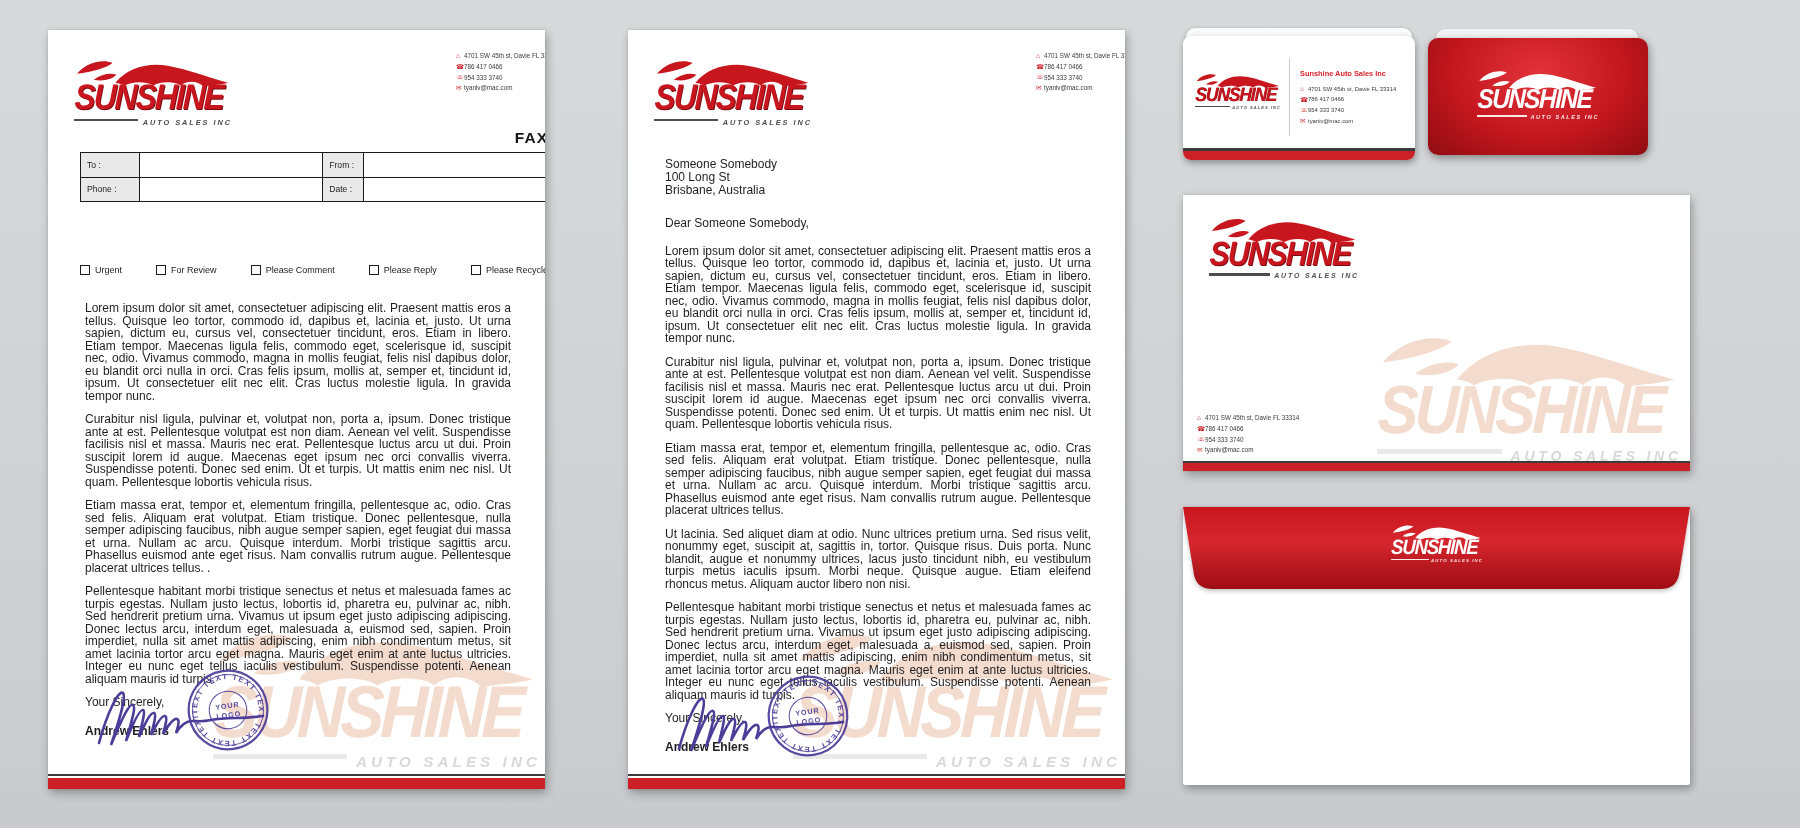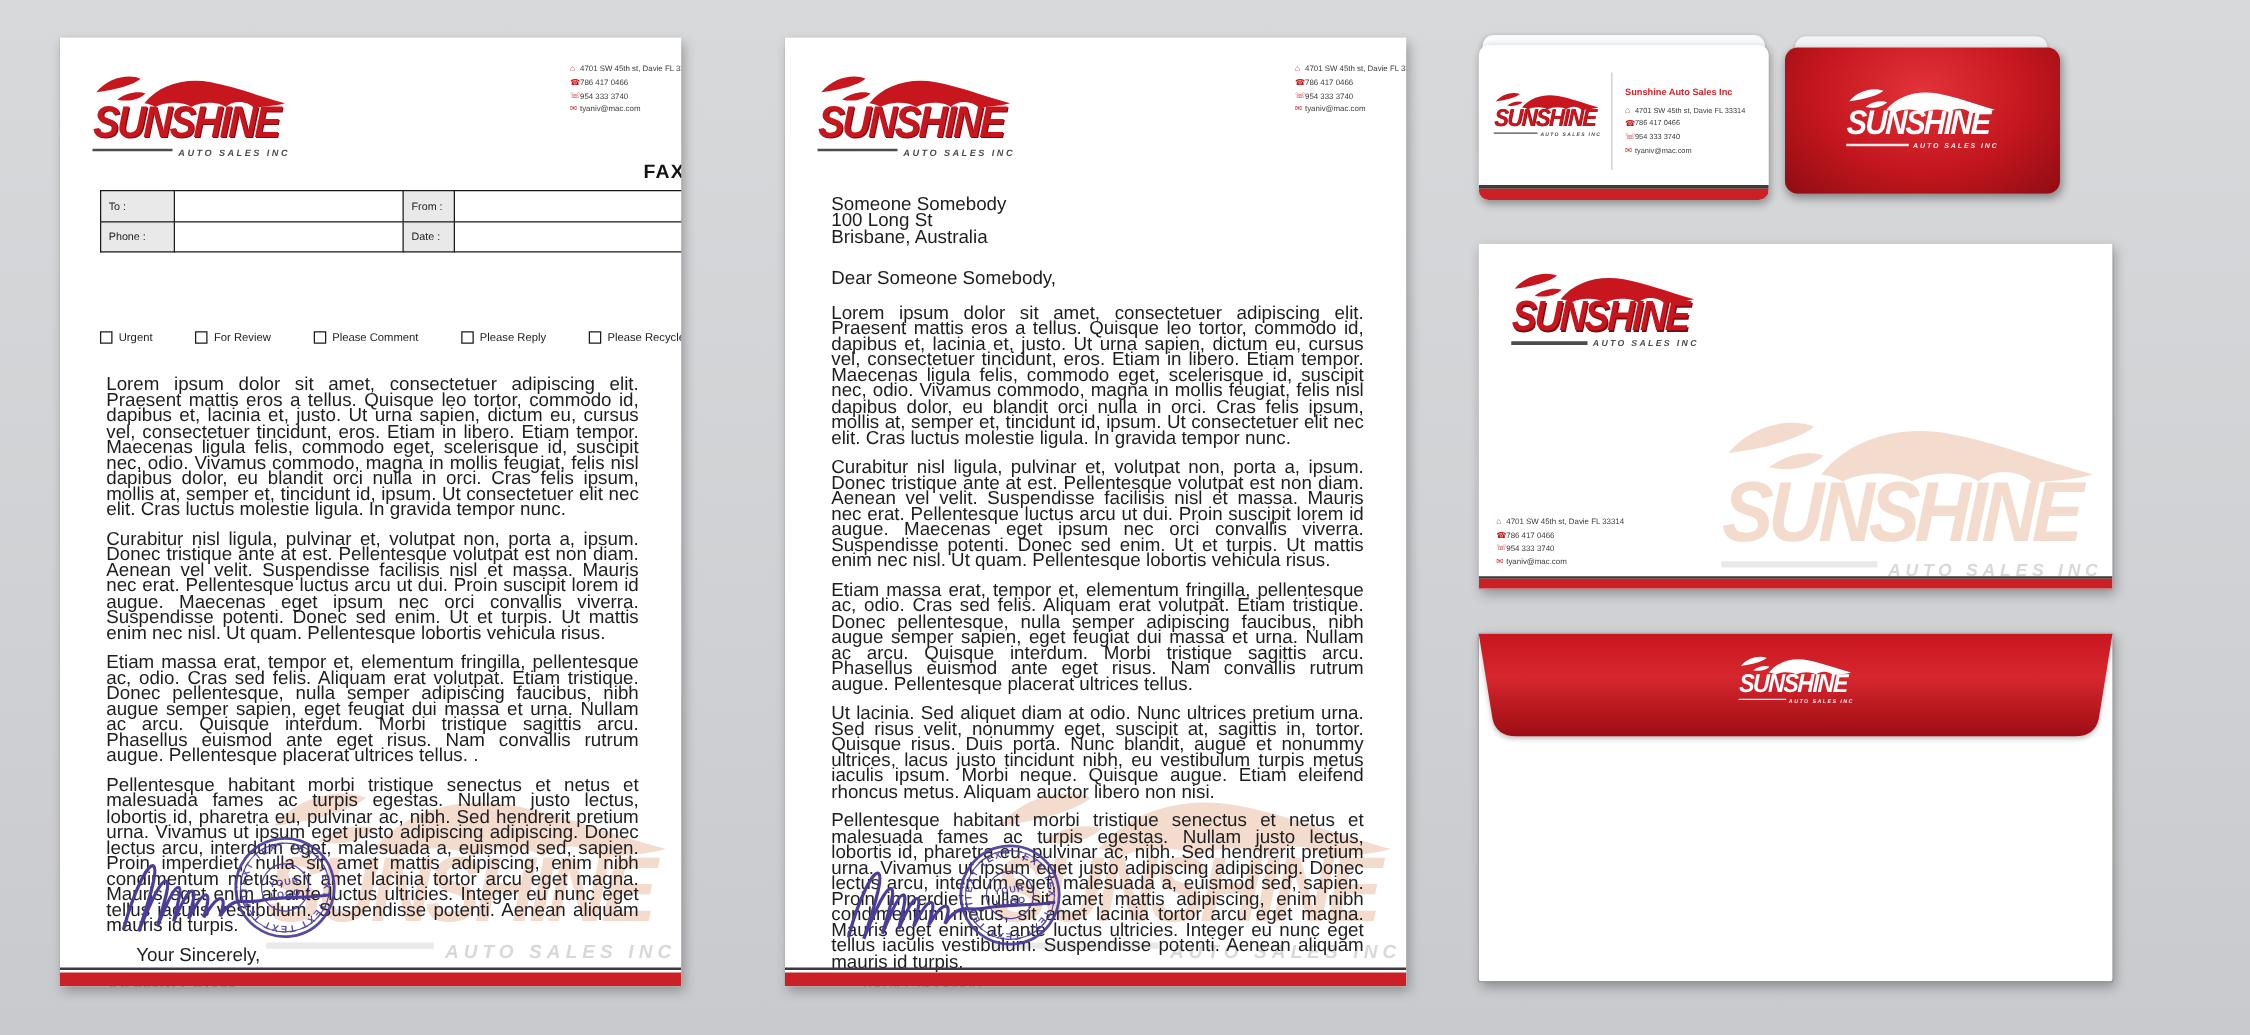--- a/index.html
+++ b/index.html
@@ -50,27 +50,27 @@
   .fax-table { position:absolute; left:32px; top:122px; width:468px; border-collapse:collapse; z-index:2; }
   .fax-table td { border:1.6px solid #1a1a1a; height:24.5px; font-size:8.6px; color:#222; padding-left:6px; vertical-align:middle; }
   .fax-table td.lbl { background:#e9e9e9; }
   .c1 { width:57px; } .c2 { width:178px; } .c3 { width:40px; } .c4 { width:178px; }
 
   .cb-row { position:absolute; left:32px; top:235px; width:468px; display:flex; justify-content:space-between; z-index:2; }
   .cb { display:flex; align-items:center; gap:5px; font-size:9px; color:#1c1c1e; }
   .cb-box { width:10px; height:10px; border:1.4px solid #1a1a1a; background:#fff; display:inline-block; }
 
   
-  .flow { position:absolute; left:37px; width:426px; z-index:2; font-size:15px; line-height:12.5px; color:#1e1e20; }
+  .flow { position:absolute; left:37px; width:426px; z-index:2; font-size:12px; line-height:12.5px; color:#1e1e20; }
   #fax-flow { top:272px; }
   #letter-flow { top:128px; }
   .para { text-align:justify; margin-bottom:11px; }
   .recipient div { line-height:12.8px; }
   .salutation { margin:21px 0 15px; }
-  .closing { margin-top:3px;margin-left:24px; }
+  .closing { margin-top:3px; }
   .signer { margin-top:16px; font-weight:bold; }
 
   
   .sig-group { position:absolute; left:45px; bottom:26px; width:230px; height:96px; z-index:2; }
   .sig-scribble { position:absolute; left:0; top:12px; width:178px; height:82px; }
   .stamp { position:absolute; left:88px; top:-4px; width:94px; height:94px; transform:rotate(-8deg); opacity:.93; }
 
   
   #card-front-stack { position:absolute; left:1183px; top:28px; width:232px; height:132px; }
   .card-behind { position:absolute; left:3px; top:0; width:226px; height:96px; border-radius:9px; background:#fafbfc; box-shadow:0 1px 4px rgba(0,0,0,.25); }

